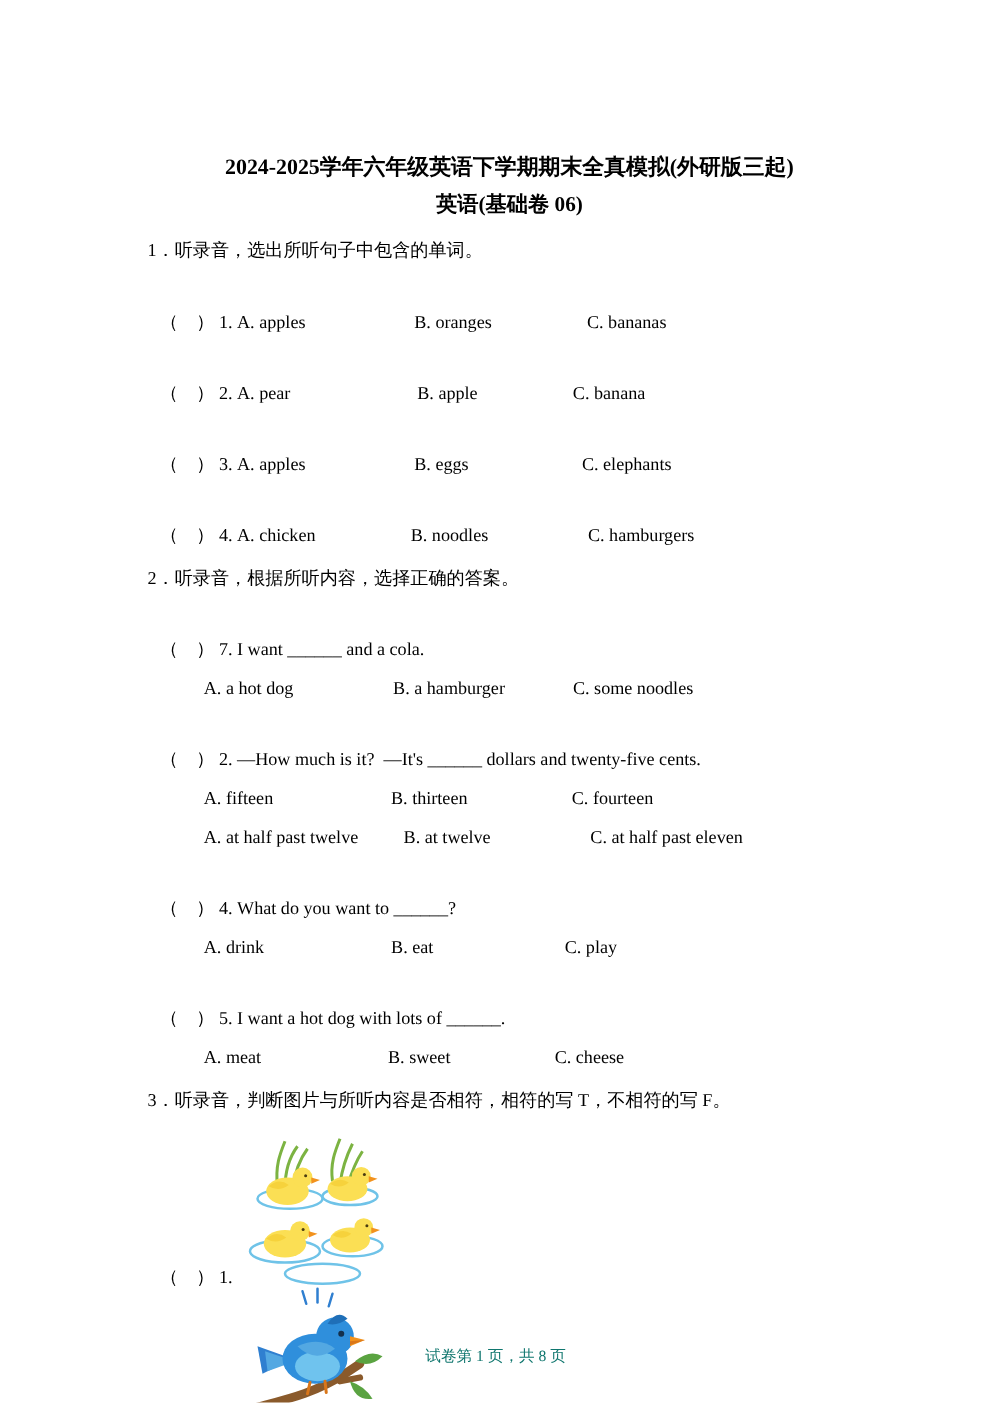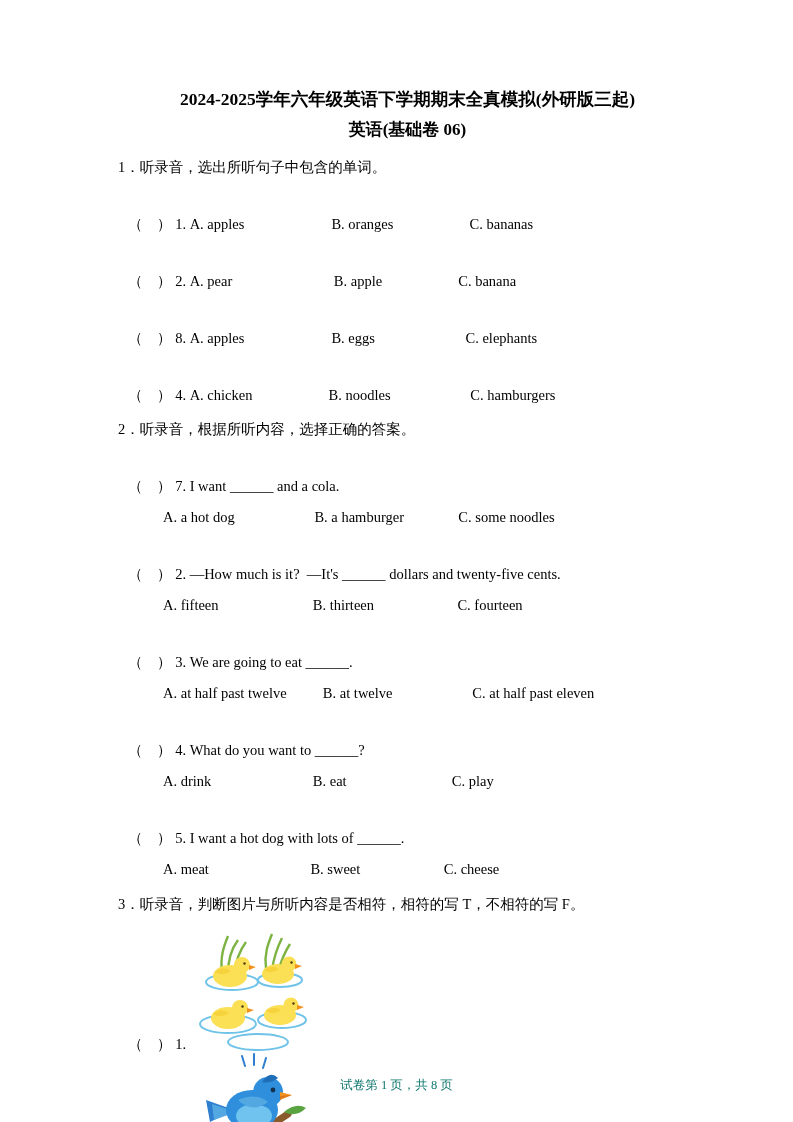--- a/index.html
+++ b/index.html
@@ -12,21 +12,21 @@
     height: 1122px;
     position: relative;
     font-family: "Liberation Serif", serif;
     color: #000;
   }
   .page {
     position: relative;
     width: 793px;
     height: 1122px;
     box-sizing: border-box;
-    padding: 84px 96px 0 118px;
+    padding: 118px 96px 0 118px;
   }
   .doc-title {
     text-align: center;
     font-weight: bold;
     font-size: 17.5px;
     line-height: 30px;
     letter-spacing: 0px;
     font-family: "Liberation Serif", serif;
   }
   .doc-subtitle {
@@ -94,32 +94,31 @@
 <body>
 
 <div class="page">
 
   <div class="doc-title">2024-2025学年六年级英语下学期期末全真模拟(外研版三起)</div>
   <div class="doc-subtitle">英语(基础卷 06)</div>
 
   <div class="q-head">1．听录音，选出所听句子中包含的单词。</div>
   <div class="row indent">（    ） 1. A. apples                        B. oranges                     C. bananas</div>
   <div class="row indent">（    ） 2. A. pear                            B. apple                     C. banana</div>
-  <div class="row indent">（    ） 8. A. apples                        B. eggs                         C. elephants</div>
+  <div class="row indent">（    ） 3. A. apples                        B. eggs                         C. elephants</div>
   <div class="row indent">（    ） 4. A. chicken                     B. noodles                      C. hamburgers</div>
 
   <div class="q-head">2．听录音，根据所听内容，选择正确的答案。</div>
 
   <div class="row indent">（    ） 7. I want ______ and a cola.</div>
   <div class="opts">A. a hot dog                      B. a hamburger               C. some noodles</div>
 
   <div class="row indent">（    ） 2. —How much is it?  —It's ______ dollars and twenty-five cents.</div>
   <div class="opts">A. fifteen                          B. thirteen                       C. fourteen</div>
 
-  <div class="row indent">（    ） 3. We are going to eat ______.</div>
   <div class="opts">A. at half past twelve          B. at twelve                      C. at half past eleven</div>
 
   <div class="row indent">（    ） 4. What do you want to ______?</div>
   <div class="opts">A. drink                            B. eat                             C. play</div>
 
   <div class="row indent">（    ） 5. I want a hot dog with lots of ______.</div>
   <div class="opts">A. meat                            B. sweet                       C. cheese</div>
 
   <div class="q-head blk-3">3．听录音，判断图片与所听内容是否相符，相符的写 T，不相符的写 F。</div>
 

